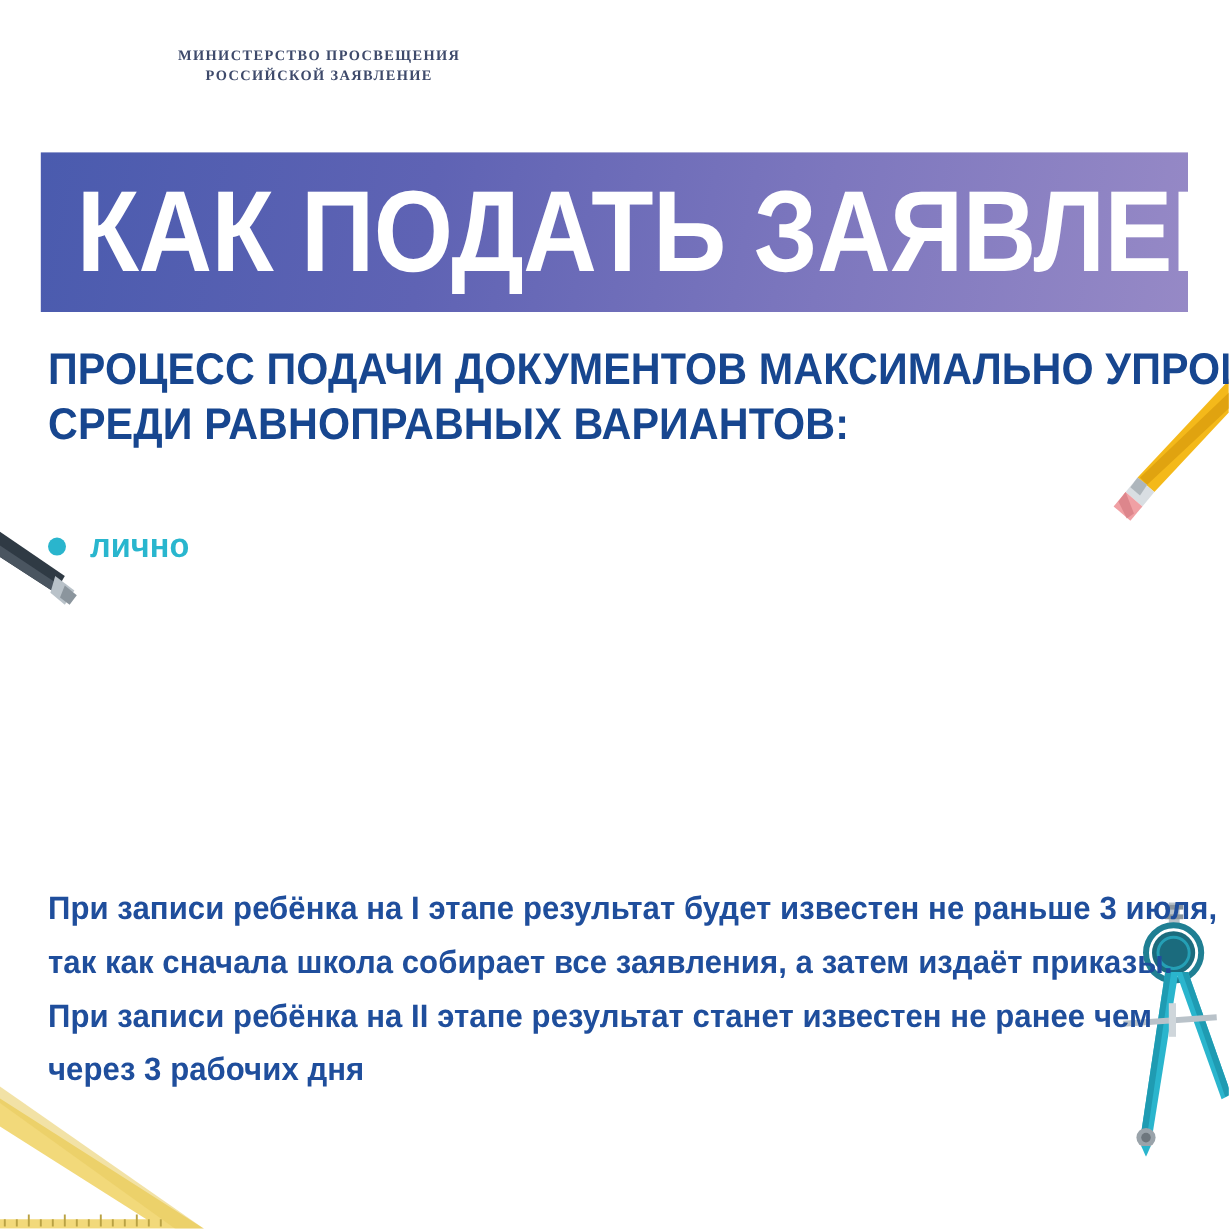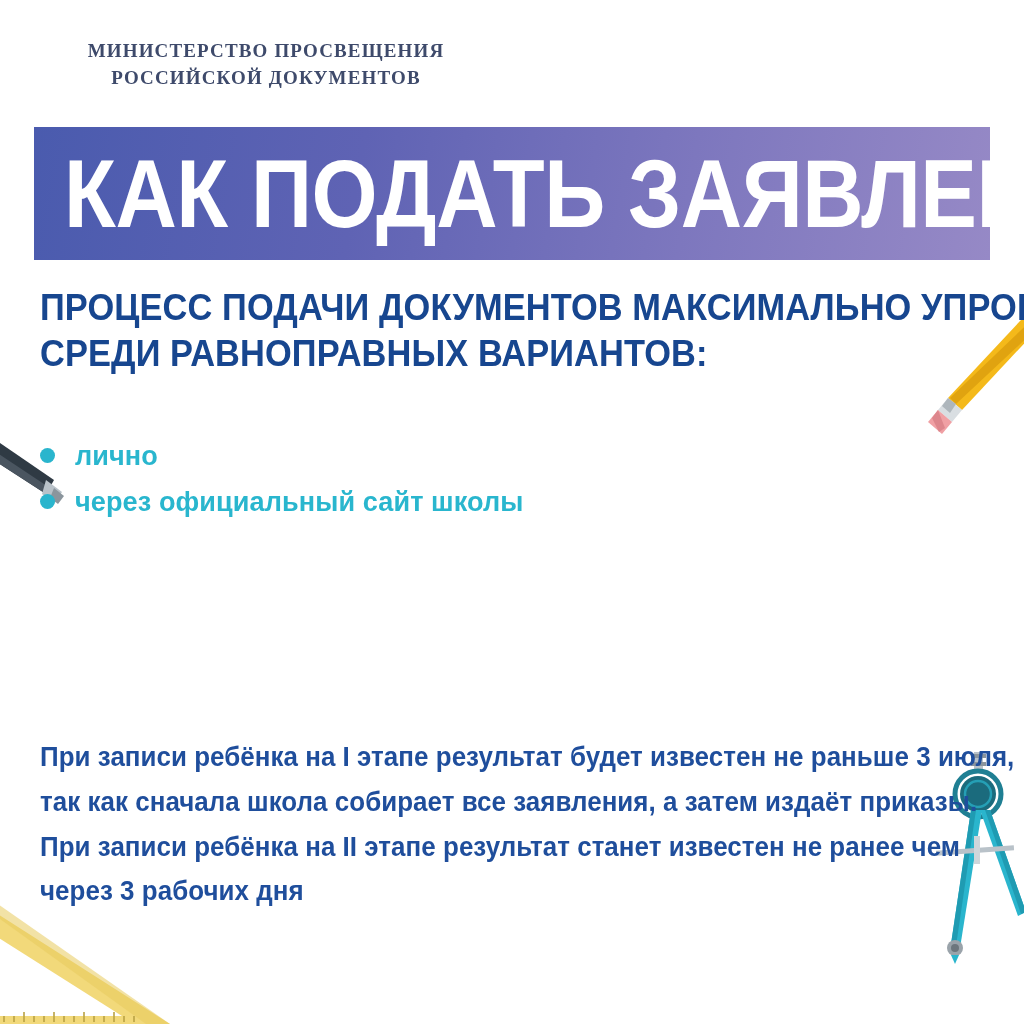--- a/index.html
+++ b/index.html
@@ -20,21 +20,21 @@
     overflow: hidden;
   }
 
   
   .ministry {
     position: absolute;
     left: 56px;
     top: 38px;
     width: 420px;
     font-family: "Liberation Serif", serif;
-    font-size: 19px;
+    font-size: 12px;
     font-weight: 700;
     letter-spacing: 1.15px;
     line-height: 1.42;
     color: #3e4a6b;
     text-align: center;
     z-index: 6;
   }
   .ministry .ml {
     display: block;
     white-space: nowrap;
@@ -151,40 +151,36 @@
   #compass-br { left: 930px; top: 752px;  width: 100px; height: 212px; }
   #ruler-bl   { left: -6px;  top: 892px;  width: 200px; height: 140px; }
 </style>
 </head>
 <body>
 
 <div id="poster">
 
   <div class="ministry">
     <span class="ml">МИНИСТЕРСТВО ПРОСВЕЩЕНИЯ</span>
-    <span class="ml">РОССИЙСКОЙ ДОКУМЕНТОВ</span>
+    <span class="ml">РОССИЙСКОЙ ЗАЯВЛЕНИЕ</span>
   </div>
 
   <div class="title-banner">
     <div class="title-text">КАК ПОДАТЬ ЗАЯВЛЕНИЕ?</div>
   </div>
 
   <div class="subtitle">
     <span class="sl">ПРОЦЕСС ПОДАЧИ ДОКУМЕНТОВ МАКСИМАЛЬНО УПРОЩЁН.</span>
     <span class="sl">СРЕДИ РАВНОПРАВНЫХ ВАРИАНТОВ:</span>
   </div>
 
   <ul class="bullets">
     <li>
       <span class="bullet-dot"></span>
       <span class="bullet-label">лично</span>
-    </li>
-    <li>
-      <span class="bullet-dot"></span>
-      <span class="bullet-label">через официальный сайт школы</span>
     </li>
   </ul>
 
   <div class="note">
     <span class="nl">При записи ребёнка на I этапе результат будет известен не раньше 3 июля,</span>
     <span class="nl">так как сначала школа собирает все заявления, а затем издаёт приказы.</span>
     <span class="nl">При записи ребёнка на II этапе результат станет известен не ранее чем</span>
     <span class="nl">через 3 рабочих дня</span>
   </div>
 

